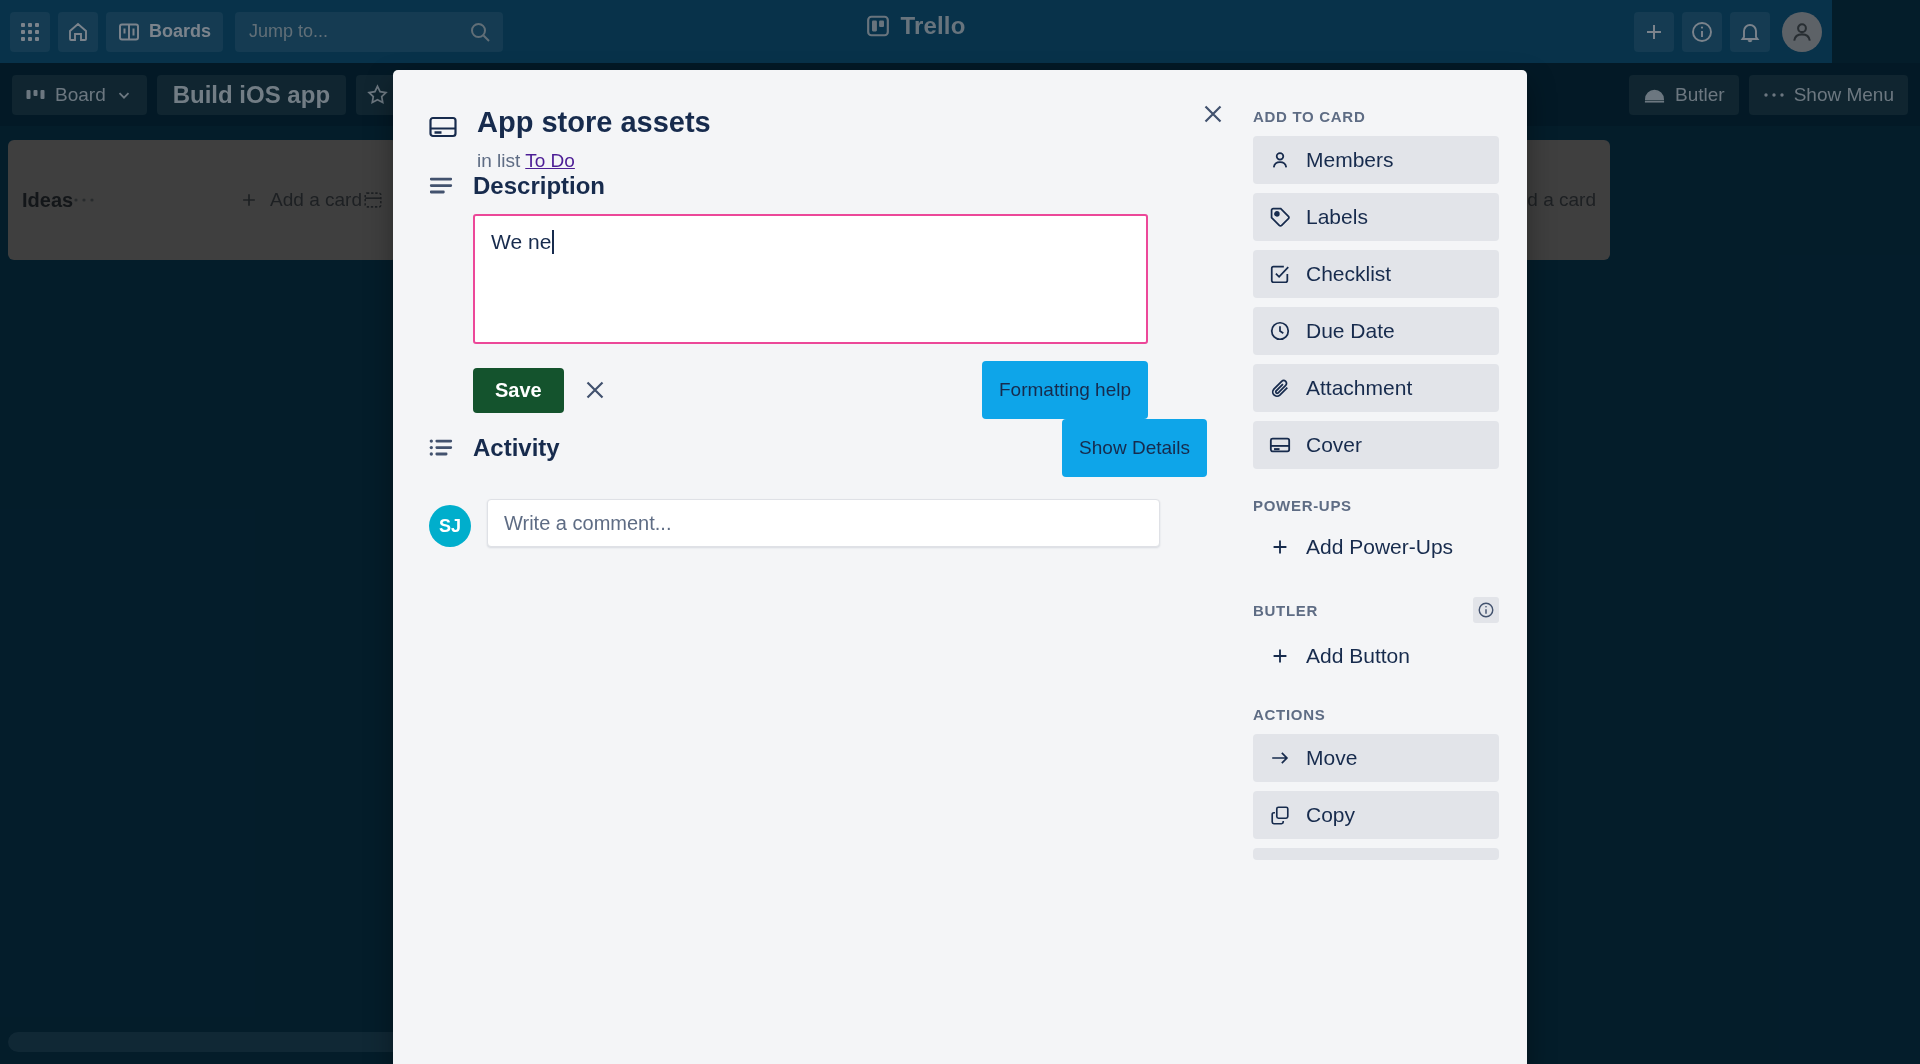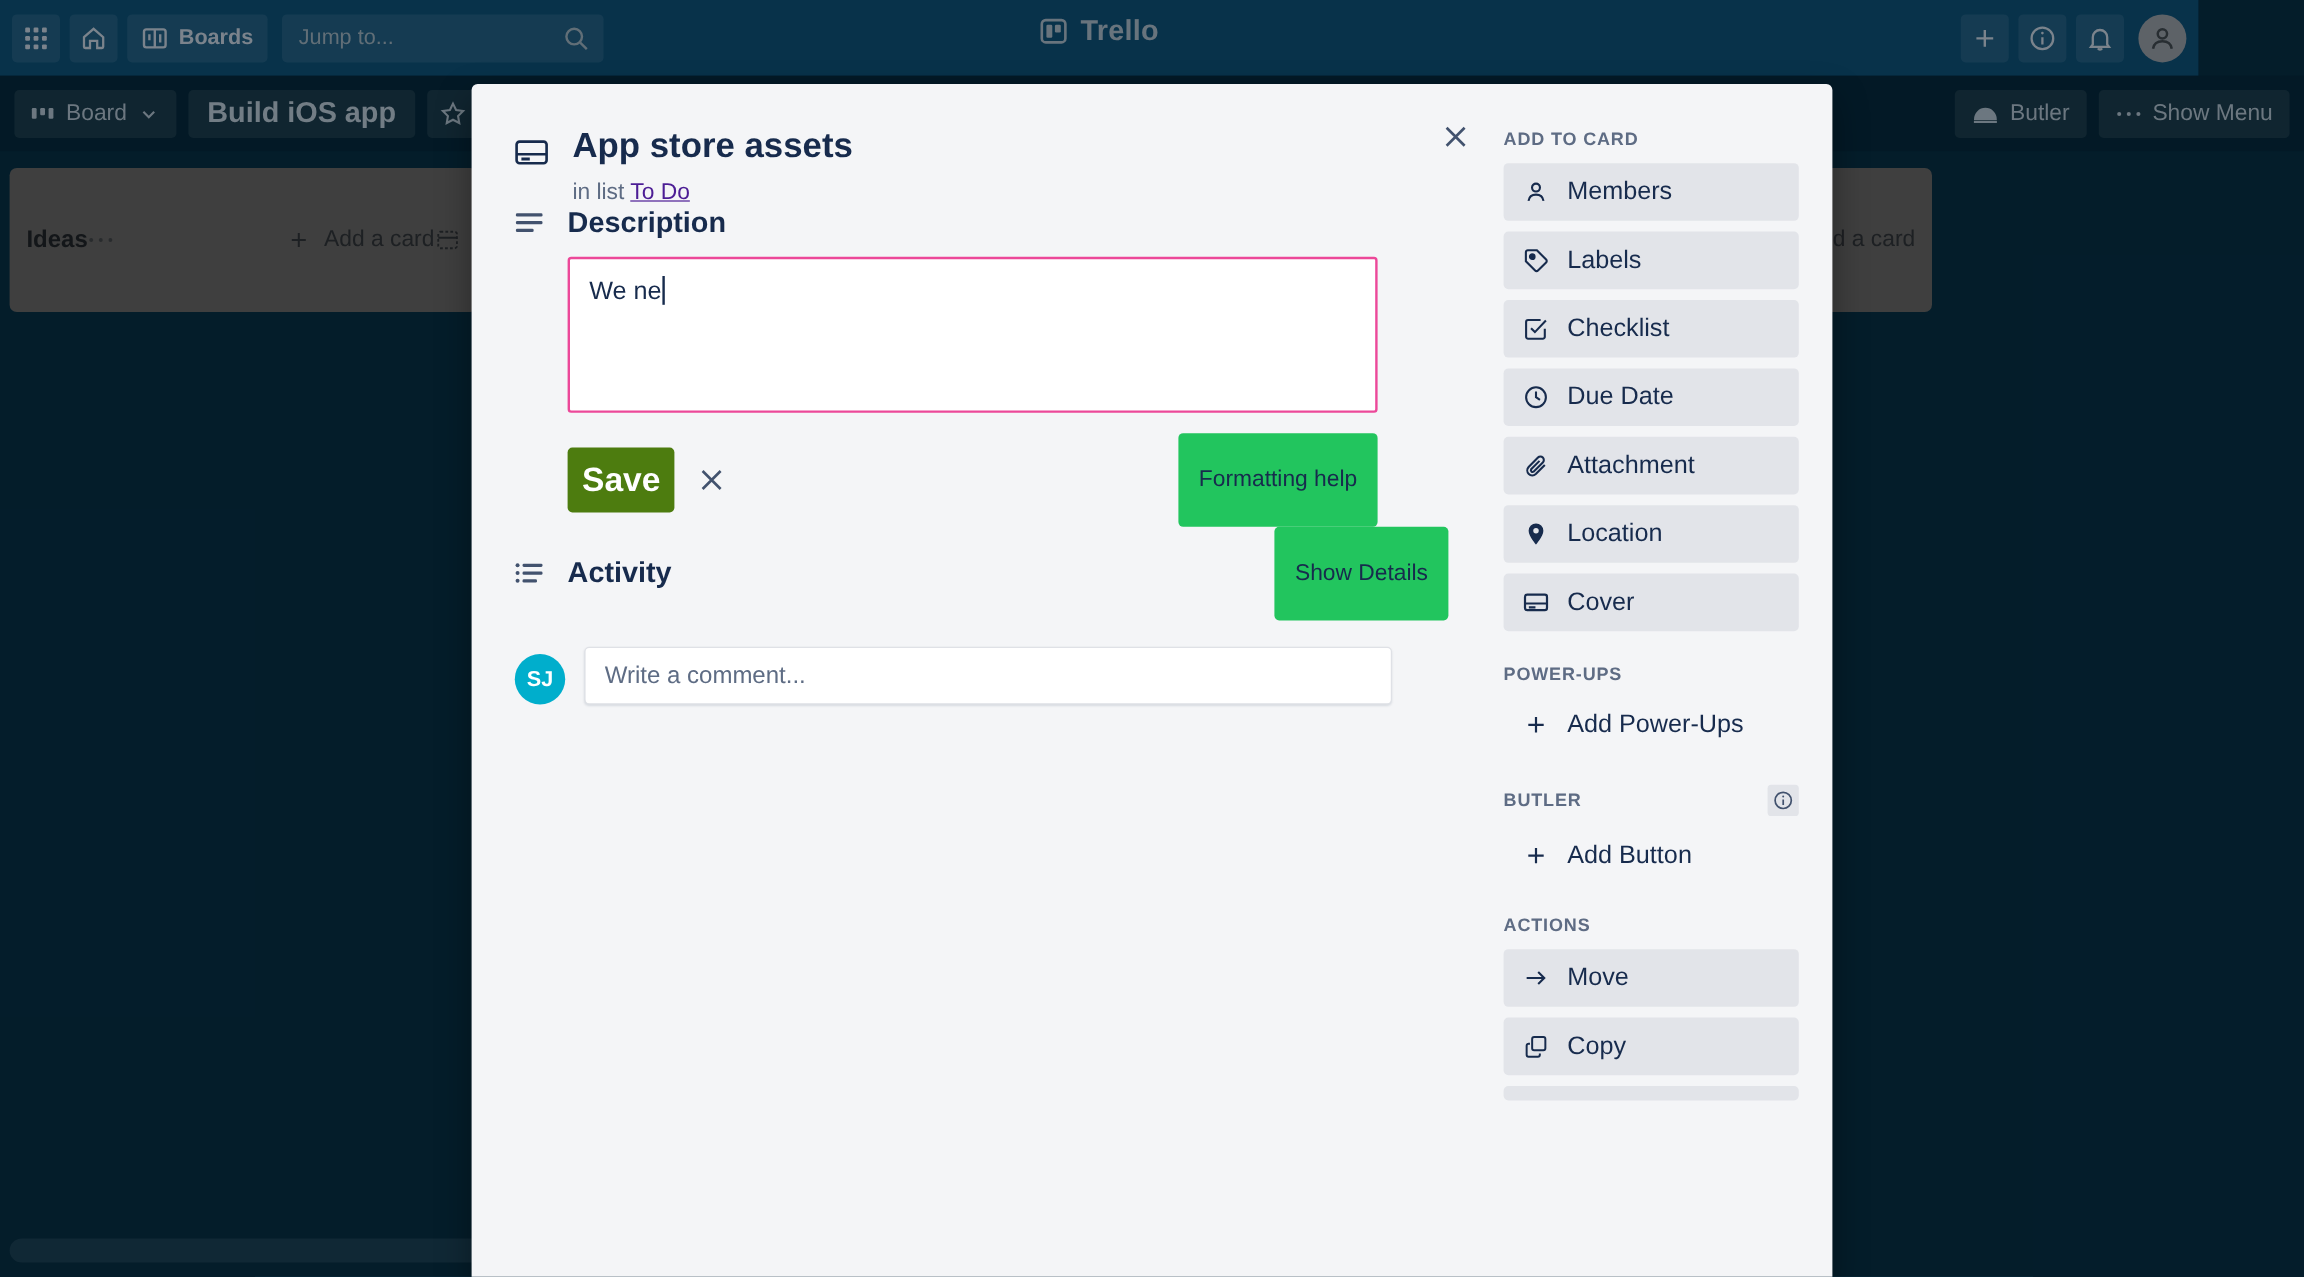--- a/index.html
+++ b/index.html
@@ -238,25 +238,25 @@
   }
   .section-head .glyph { width: 24px; display: flex; justify-content: center; color: #42526e; }
   .section-title {
     font-size: 24px;
     font-weight: bold;
     color: #172b4d;
   }
   .section-head .spacer { flex: 1; }
 
   .btn-grey {
-    background: #22c55e;
+    background: #0ea5e9;
     color: #172b4d;
     border-radius: 4px;
     font-size: 19px;
-    padding: 28px 17px;
+    padding: 18px 17px;
     border: none;
     font-family: inherit;
   }
 
   .desc-wrap { padding-left: 44px; margin-top: 14px; }
   .desc-box {
     width: 675px;
     height: 130px;
     background: #ffffff;
     border: 2px solid #ec4899;
@@ -275,27 +275,27 @@
     margin-left: 1px;
   }
   .desc-actions {
     display: flex;
     align-items: center;
     gap: 18px;
     margin-top: 17px;
     width: 675px;
   }
   .btn-save {
-    background: #4d7c0f;
+    background: #14532d;
     color: #ffffff;
     border: none;
     border-radius: 4px;
-    font-size: 28px;
+    font-size: 20px;
     font-weight: bold;
-    padding: 11px 12px;
+    padding: 11px 22px;
     font-family: inherit;
   }
   .icon-x { color: #42526e; font-size: 26px; }
   .desc-actions .spacer { flex: 1; }
 
   
   .activity-row {
     display: flex;
     align-items: flex-start;
     gap: 16px;
@@ -748,29 +748,20 @@
 
         <button class="side-btn">
           <span>
             <svg width="22" height="22" viewBox="0 0 24 24" fill="none" stroke="currentColor" stroke-width="1.9">
               <path d="M20 11.5 11.8 19.7a4.6 4.6 0 0 1-6.5-6.5l8.5-8.5a3.1 3.1 0 0 1 4.4 4.4l-8.4 8.4a1.6 1.6 0 0 1-2.2-2.2l7.6-7.6"></path>
             </svg>
           </span>
           <span>Attachment</span>
         </button>
 
-        <button class="side-btn">
-          <span>
-            <svg width="22" height="22" viewBox="0 0 24 24" fill="currentColor">
-              <path d="M12 2.4a6.7 6.7 0 0 0-6.7 6.7c0 5 6.7 12.5 6.7 12.5s6.7-7.5 6.7-12.5A6.7 6.7 0 0 0 12 2.4z"></path>
-              <circle cx="12" cy="9.1" r="2.5" fill="#e2e4e9"></circle>
-            </svg>
-          </span>
-          <span>Location</span>
-        </button>
 
         <button class="side-btn">
           <span>
             <svg width="22" height="20" viewBox="0 0 24 20" fill="none" stroke="currentColor" stroke-width="2">
               <rect x="2" y="3" width="20" height="14" rx="2"></rect>
                 <path d="M2 11h20"></path>
                 <path d="M5.5 14.5h6" stroke-width="2.2"></path>
             </svg>
           </span>
           <span>Cover</span>

